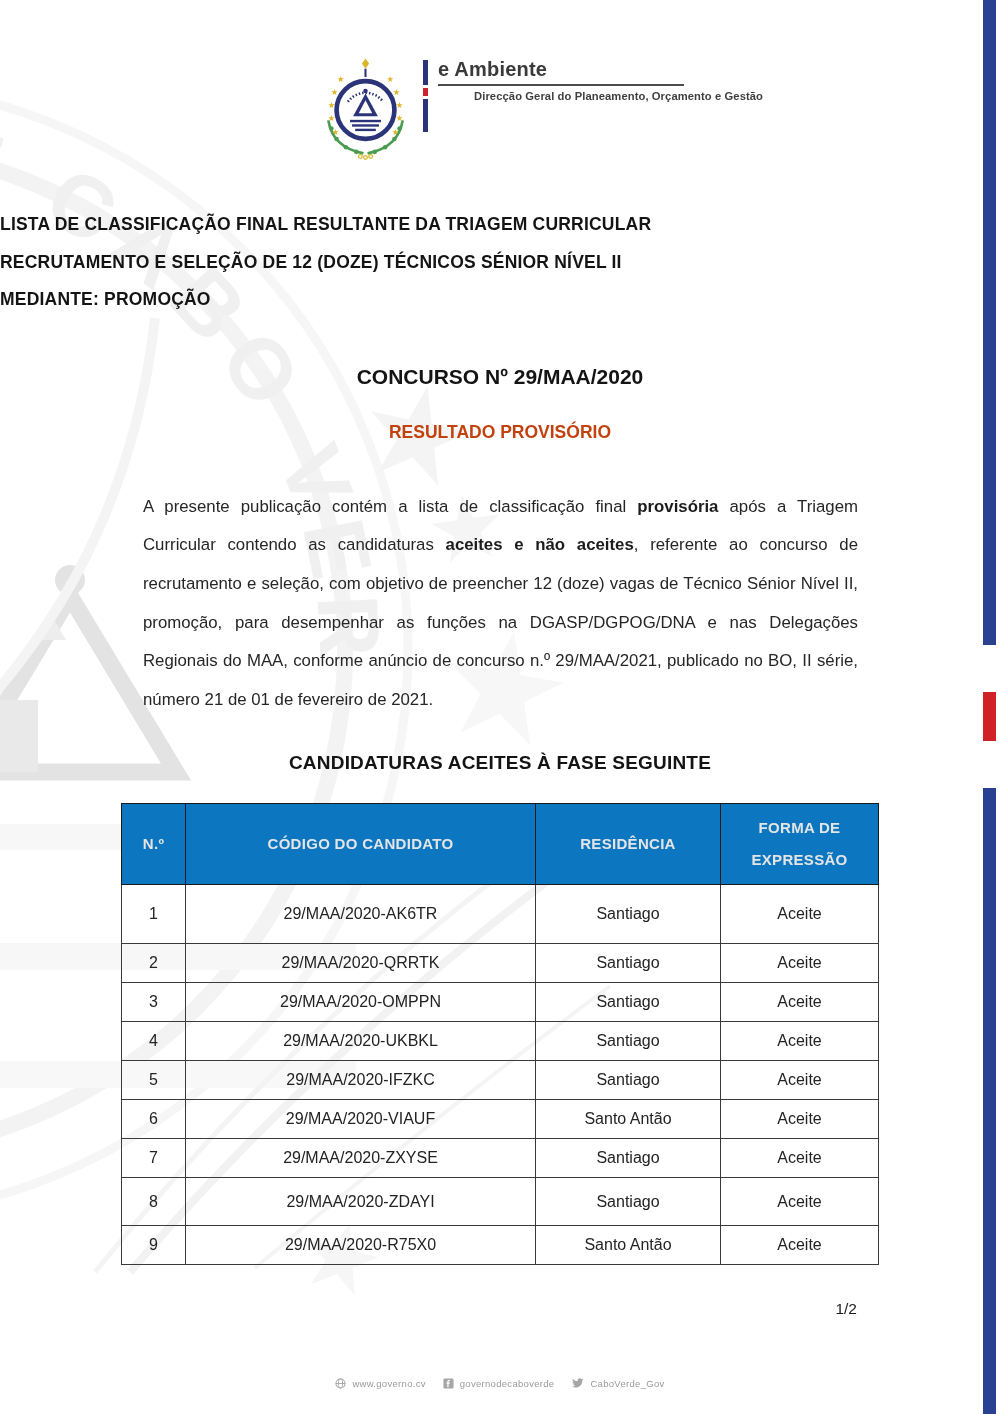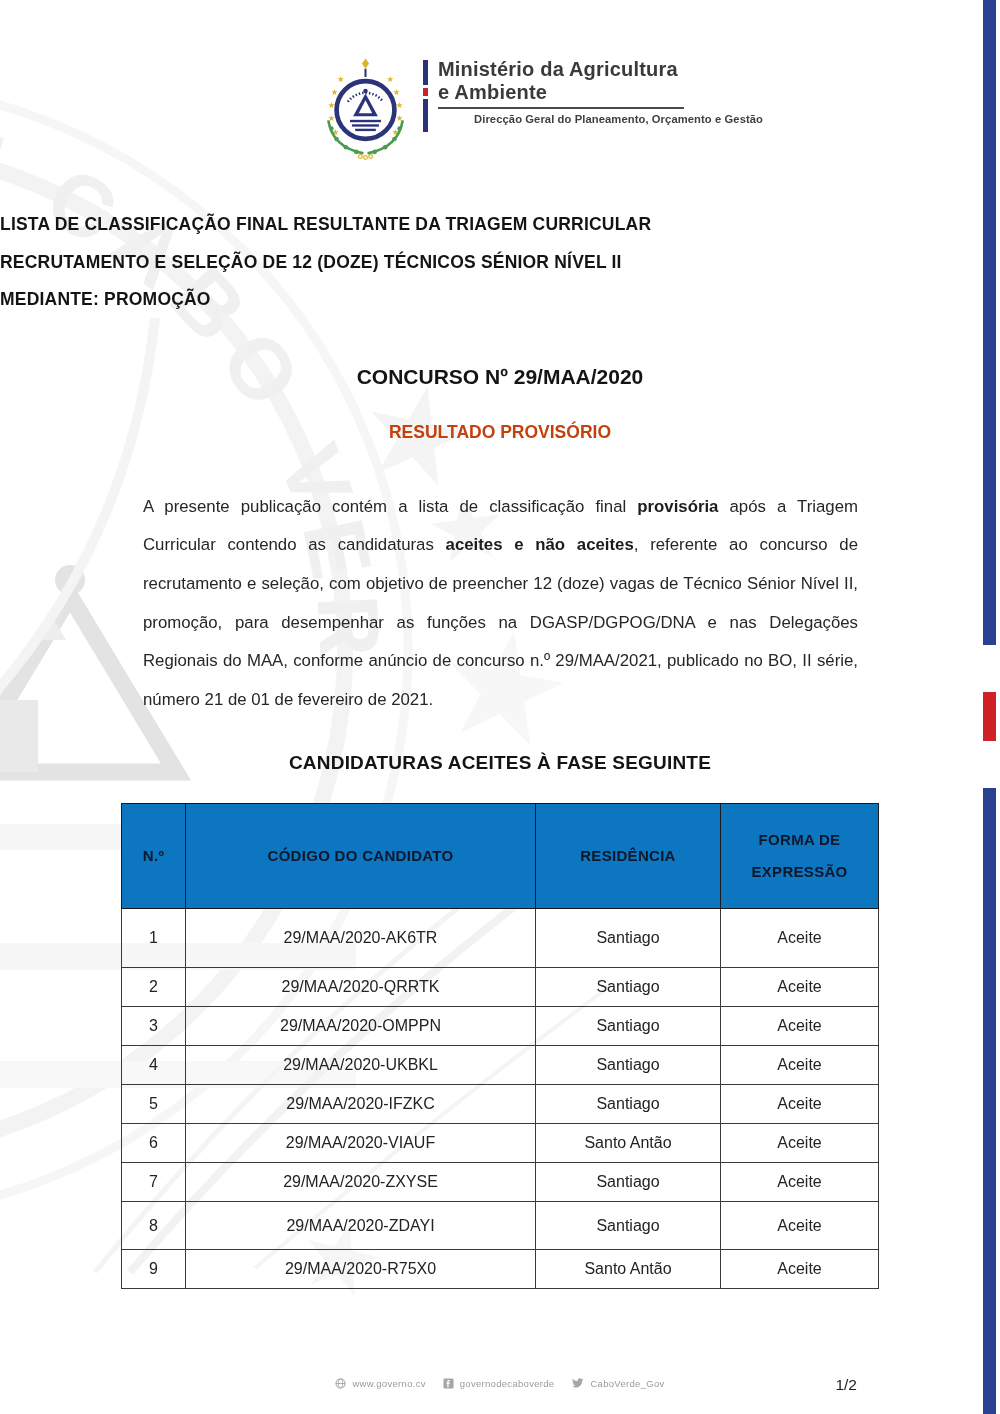--- a/index.html
+++ b/index.html
@@ -44,28 +44,28 @@
   .body-par b{color:#1c1c1c;}
 
   .section-title{position:absolute;left:0;top:752px;width:100%;text-align:center;
     font-size:19px;font-weight:bold;color:#141414;letter-spacing:.2px;}
 
   
   table.cand{position:absolute;left:121px;top:803px;width:757px;
     border-collapse:collapse;table-layout:fixed;}
   table.cand col.c1{width:64px;} table.cand col.c2{width:350px;}
   table.cand col.c3{width:185px;} table.cand col.c4{width:158px;}
-  table.cand th{background:#0d76c1;color:#0f172a;font-size:15px;font-weight:bold;
-    height:80px;border:1.5px solid #1a1a1a;line-height:32px;letter-spacing:.3px;padding:12px 18px;}
+  table.cand th{background:#0d76c1;color:#e5e5e5;font-size:15px;font-weight:bold;
+    height:80px;border:1.5px solid #1a1a1a;line-height:32px;letter-spacing:.3px;padding:0 18px;}
   table.cand td{border:1.5px solid #3a3a3a;text-align:center;font-size:16px;color:#232323;
     height:38px;padding:0 4px;overflow:hidden;white-space:nowrap;}
   table.cand tr.tall td{height:58px;}
   table.cand tr.mid td{height:47px;}
 
-  .page-number{position:absolute;top:1376px;right:143px;font-size:15.5px;color:#1c1c1c;}
+  .page-number{position:absolute;top:1300px;right:143px;font-size:15.5px;color:#1c1c1c;}
 
   
   .footer{position:absolute;left:0;top:1378px;width:100%;display:flex;justify-content:center;
     align-items:center;gap:17px;color:#9a9a9a;font-size:9.5px;letter-spacing:.3px;}
   .footer .f-item{display:flex;align-items:flex-end;gap:6px;}
   .footer svg{display:block;}
 </style>
 </head>
 <body>
 
@@ -155,21 +155,20 @@
         <circle cx="51" cy="97" r="1.8" fill="none" stroke="#d9b62a" stroke-width="1.2"></circle>
       </svg>
       <div class="logo-sep">
         <div class="seg seg-b1"></div>
           <div class="seg seg-gap"></div>
         <div class="seg seg-r"></div>
           <div class="seg seg-gap"></div>
         <div class="seg seg-b2"></div>
       </div>
       <div class="logo-text">
-        <div class="ministry-name">Ministério da Agricultura</div>
         <div class="ministry-name">e Ambiente</div>
         <div class="ministry-rule"></div>
         <div class="ministry-dept">Direcção Geral do Planeamento, Orçamento e Gestão</div>
       </div>
     </header>
 
     <div class="doc-title">
       <div>LISTA DE CLASSIFICAÇÃO FINAL RESULTANTE DA TRIAGEM CURRICULAR</div>
       <div>RECRUTAMENTO E SELEÇÃO DE 12 (DOZE) TÉCNICOS SÉNIOR NÍVEL II</div>
       <div>MEDIANTE: PROMOÇÃO</div>

